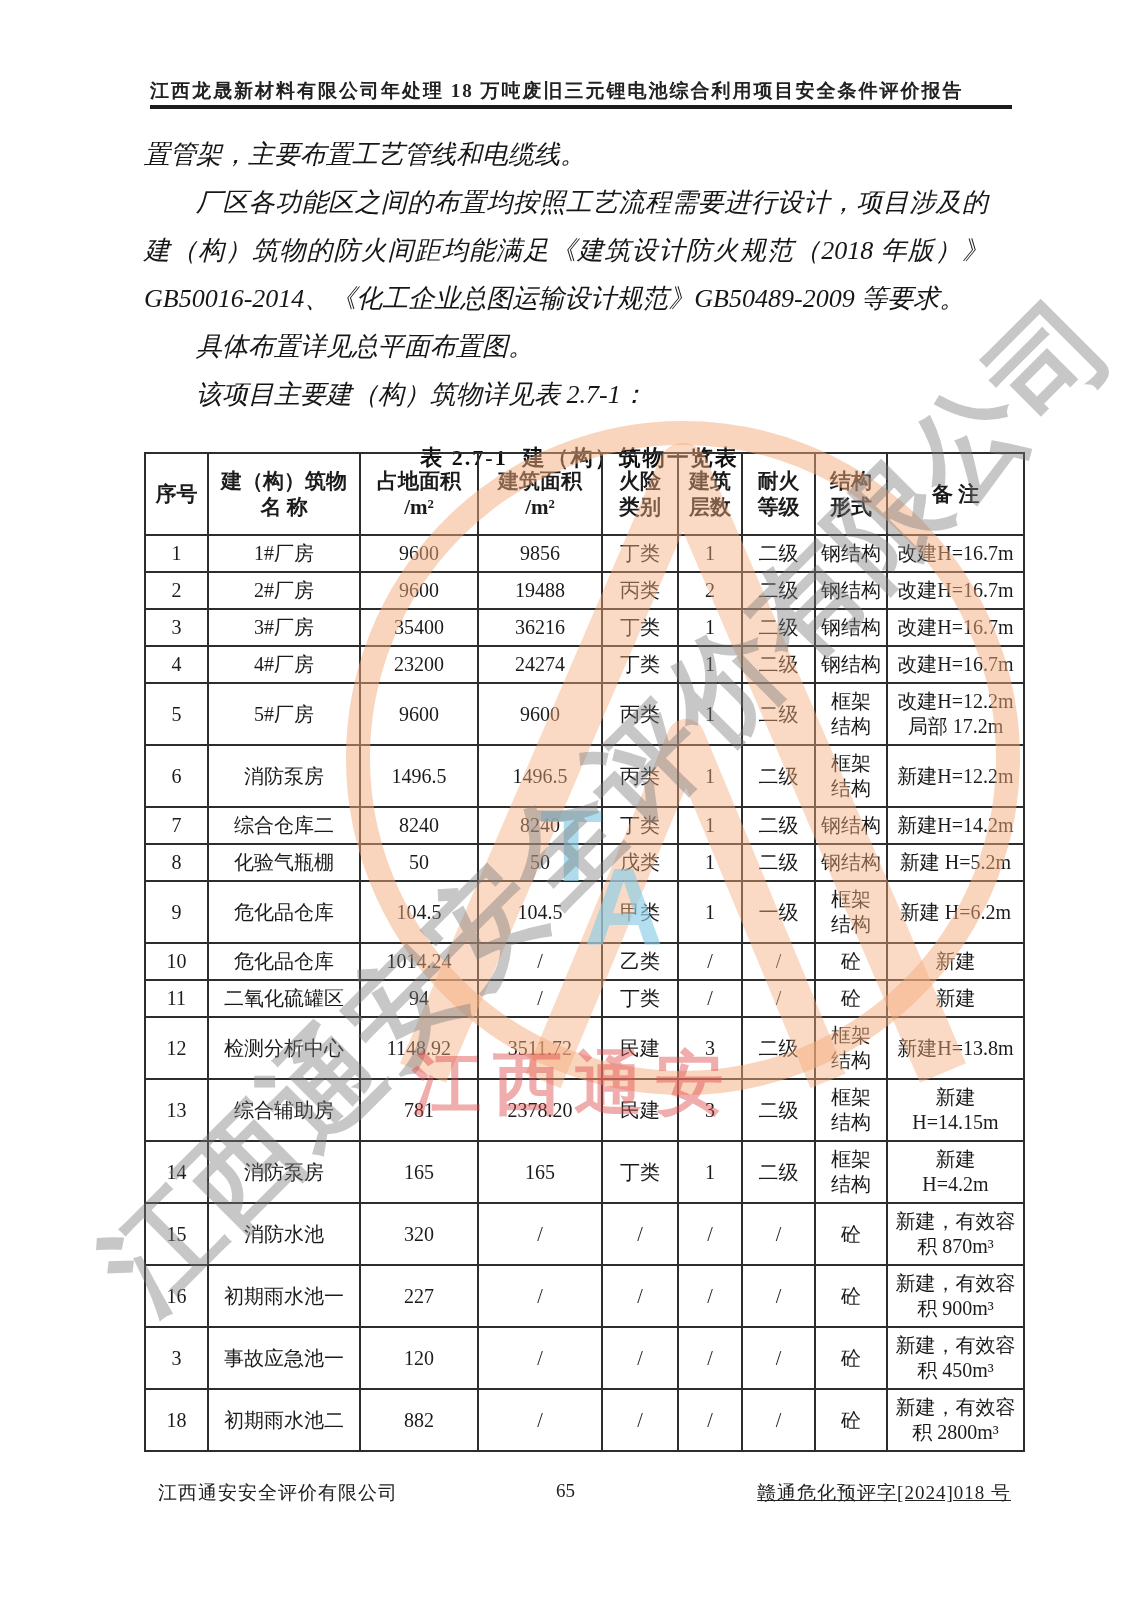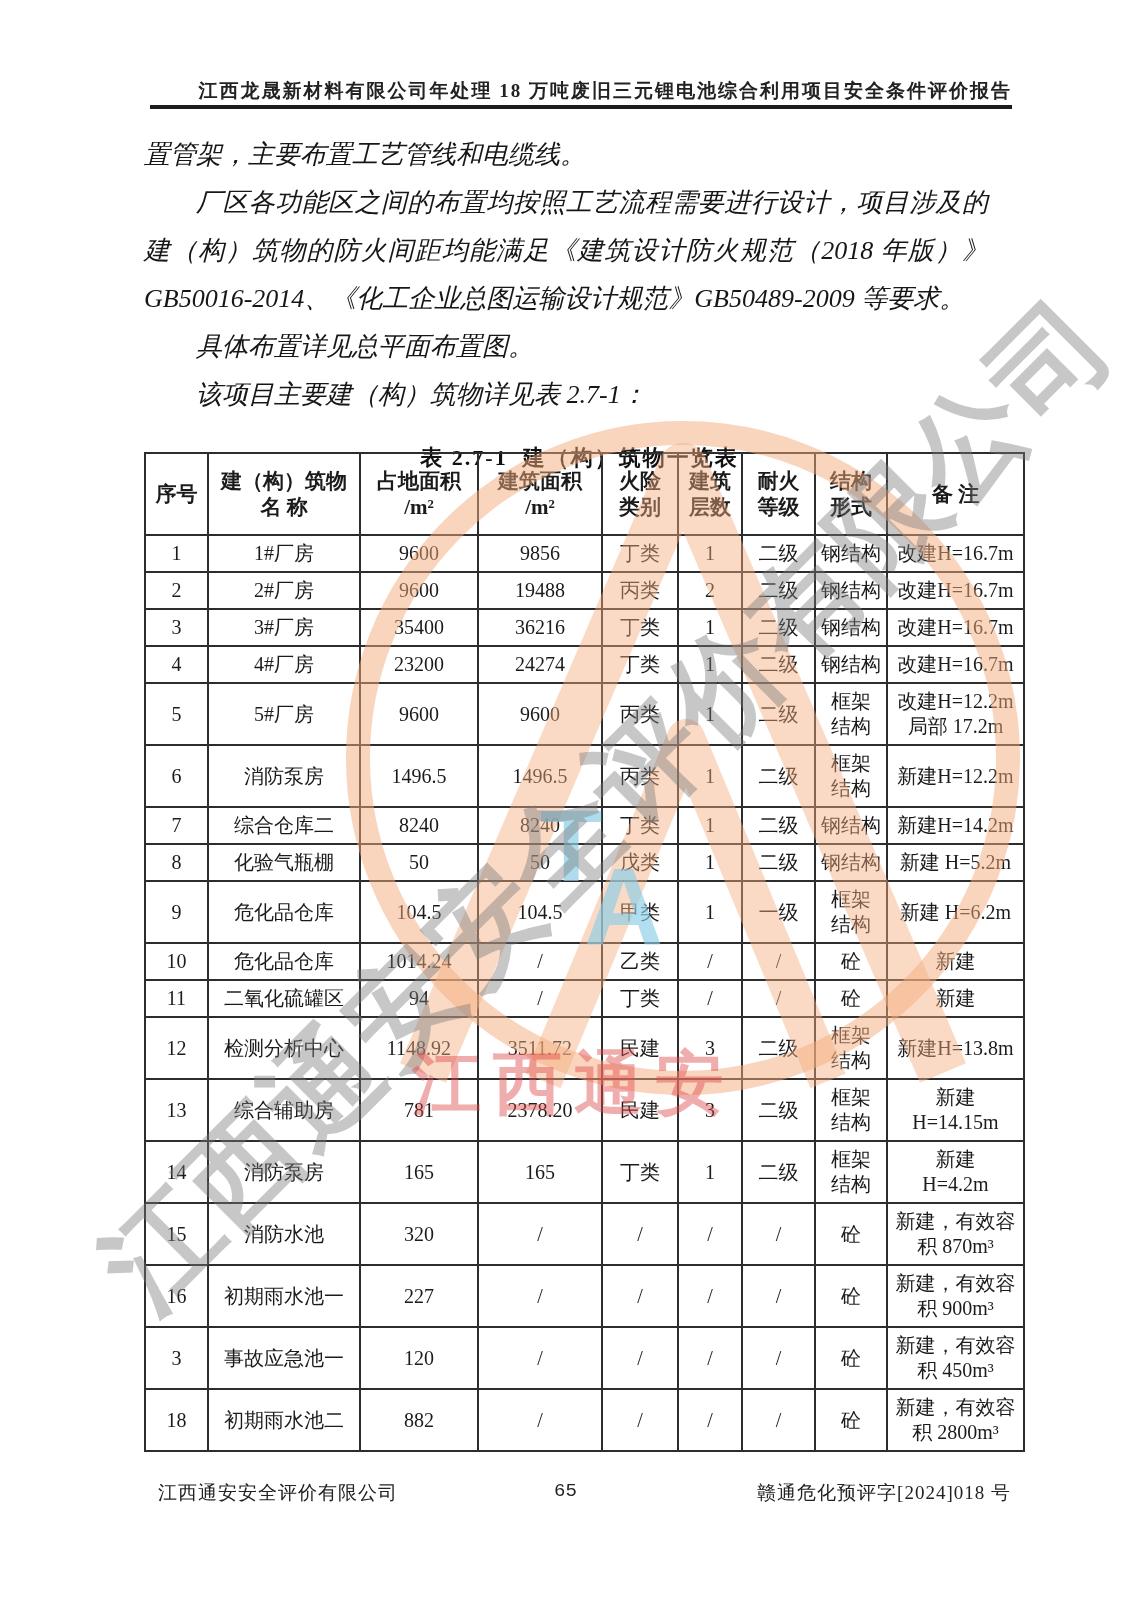--- a/index.html
+++ b/index.html
@@ -9,21 +9,21 @@
     font-family:"Liberation Serif","DejaVu Serif",serif;
     color:#1b1b1b;
     position:relative;
     overflow:hidden;
   }
   .page { position:absolute; inset:0; }
 
   
   .hdr-title {
     position:absolute; top:78px; left:150px; width:862px;
-    text-align:right;
+    text-align:left;
     font-size:19px; font-weight:700; letter-spacing:2px;
     color:#222;
     white-space:nowrap;
   }
   .hdr-rule {
     position:absolute; top:105px; left:150px; width:862px; height:4px;
     background:#1c1c1c;
   }
 
   
@@ -66,25 +66,25 @@
     height:70px; font-weight:700; font-size:21px;
   }
 
   
   .footer-company {
     position:absolute; top:1480px; left:158px;
     font-size:19px; color:#222; letter-spacing:1px;
   }
   .footer-page {
     position:absolute; top:1480px; left:0; width:1131px;
-    text-align:center; font-size:19px; color:#222;font-family:Liberation Mono, monospace;
+    text-align:center; font-size:19px; color:#222;
   }
   .footer-doc {
     position:absolute; top:1480px; right:120px;
-    font-size:19px; color:#222; letter-spacing:1px;
+    font-size:19px; color:#222; letter-spacing:1px;text-decoration:underline;
   }
 
   
   .wm { position:absolute; pointer-events:none; }
   .wm-logo { left:338px; top:413px; width:700px; height:700px; }
   .wm-diagonal {
     left:70px; top:1235px;
     transform:rotate(-45deg); transform-origin:0 0;
     font-size:112px; font-weight:700;
     color:rgba(122,122,122,0.42);

